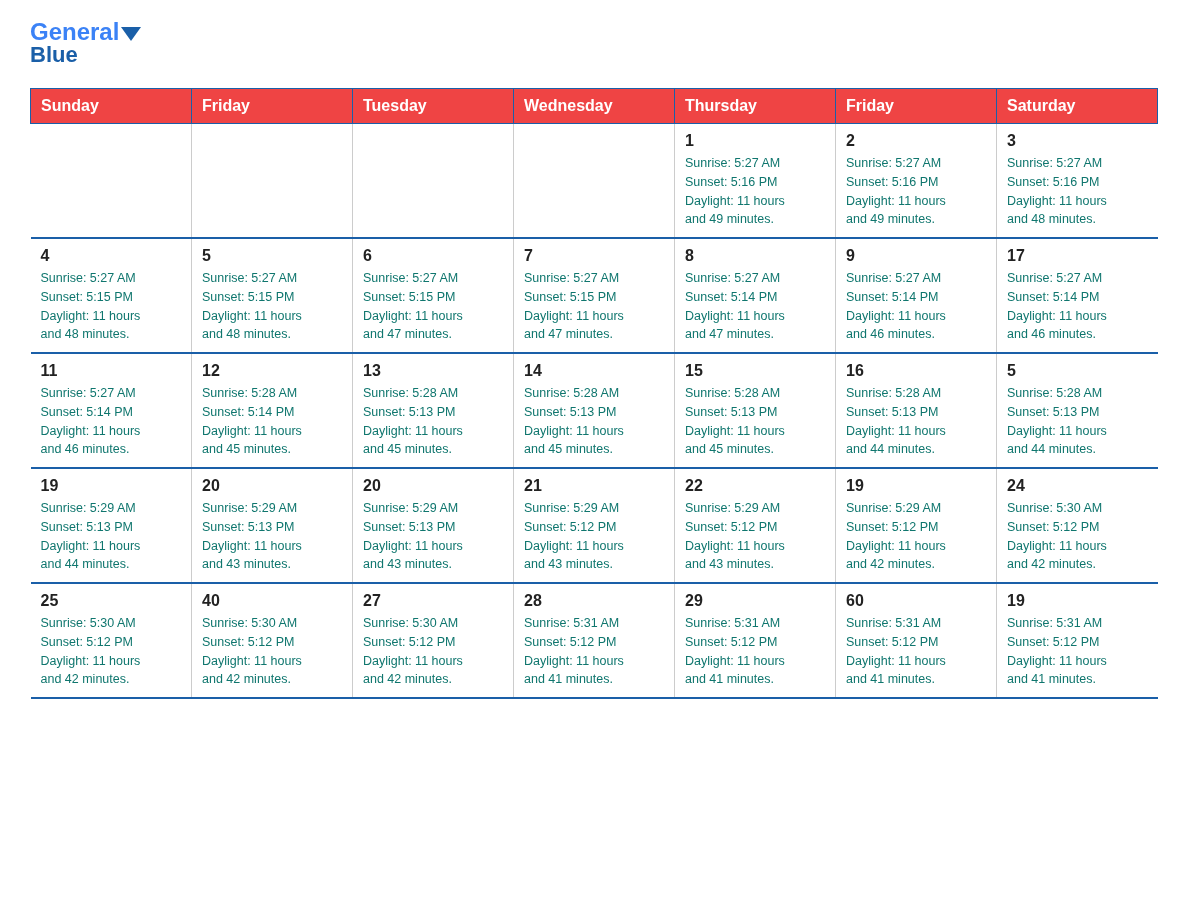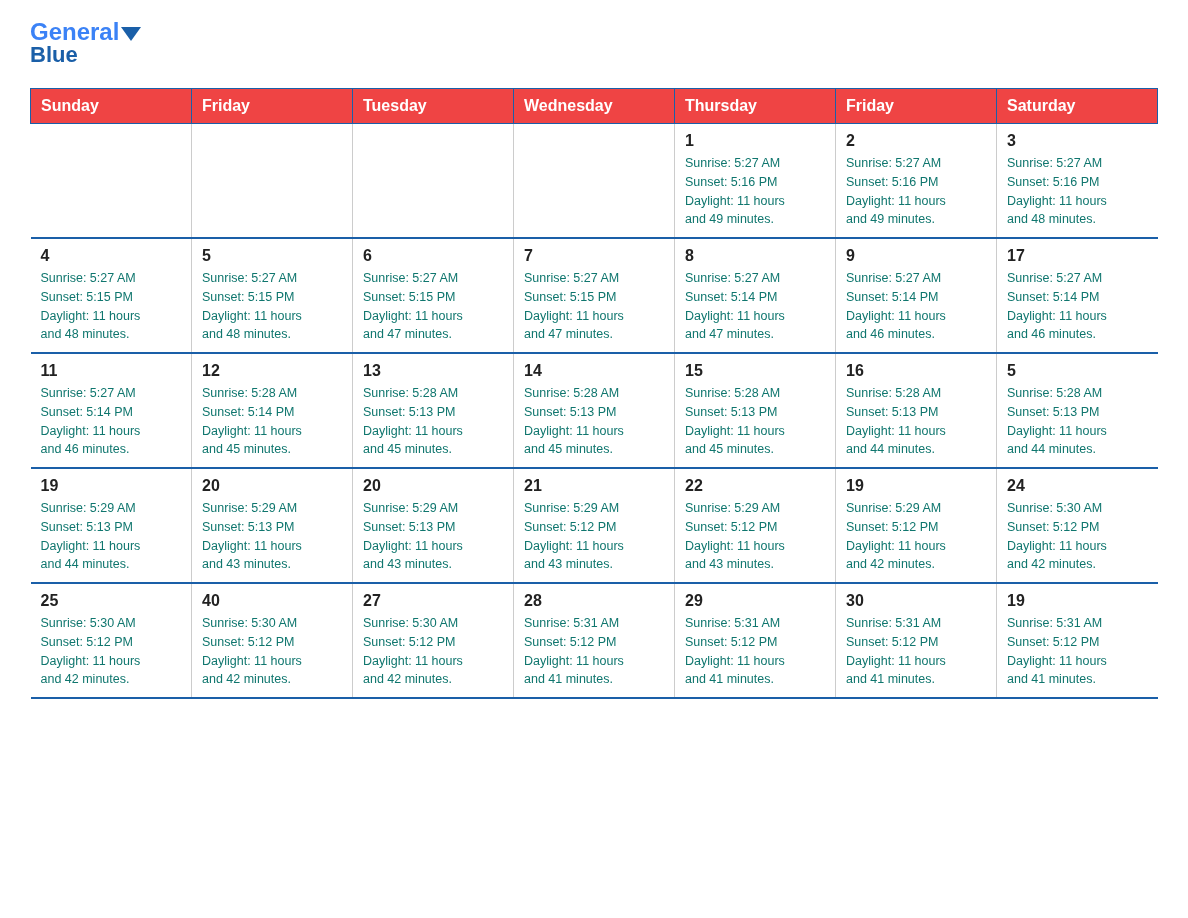--- a/index.html
+++ b/index.html
@@ -345,21 +345,21 @@
 and 41 minutes.</div>
         </td>
         <td>
           <div class="day-number">29</div>
           <div class="day-info" style="white-space: pre-line;">Sunrise: 5:31 AM
 Sunset: 5:12 PM
 Daylight: 11 hours
 and 41 minutes.</div>
         </td>
         <td>
-          <div class="day-number">30</div>
+          <div class="day-number">60</div>
           <div class="day-info" style="white-space: pre-line;">Sunrise: 5:31 AM
 Sunset: 5:12 PM
 Daylight: 11 hours
 and 41 minutes.</div>
         </td>
         <td>
           <div class="day-number">19</div>
           <div class="day-info" style="white-space: pre-line;">Sunrise: 5:31 AM
 Sunset: 5:12 PM
 Daylight: 11 hours

